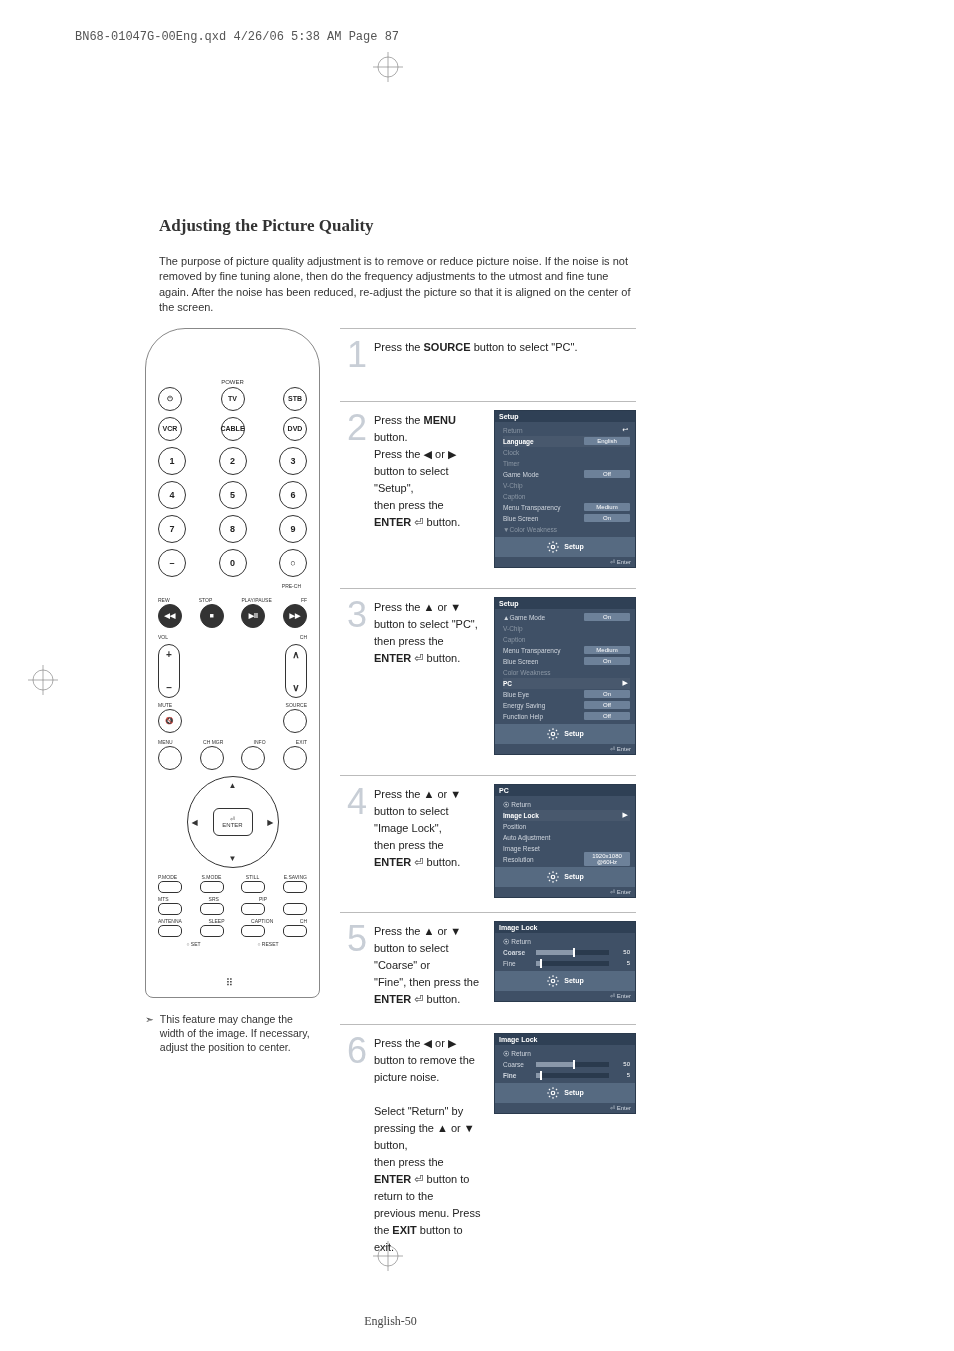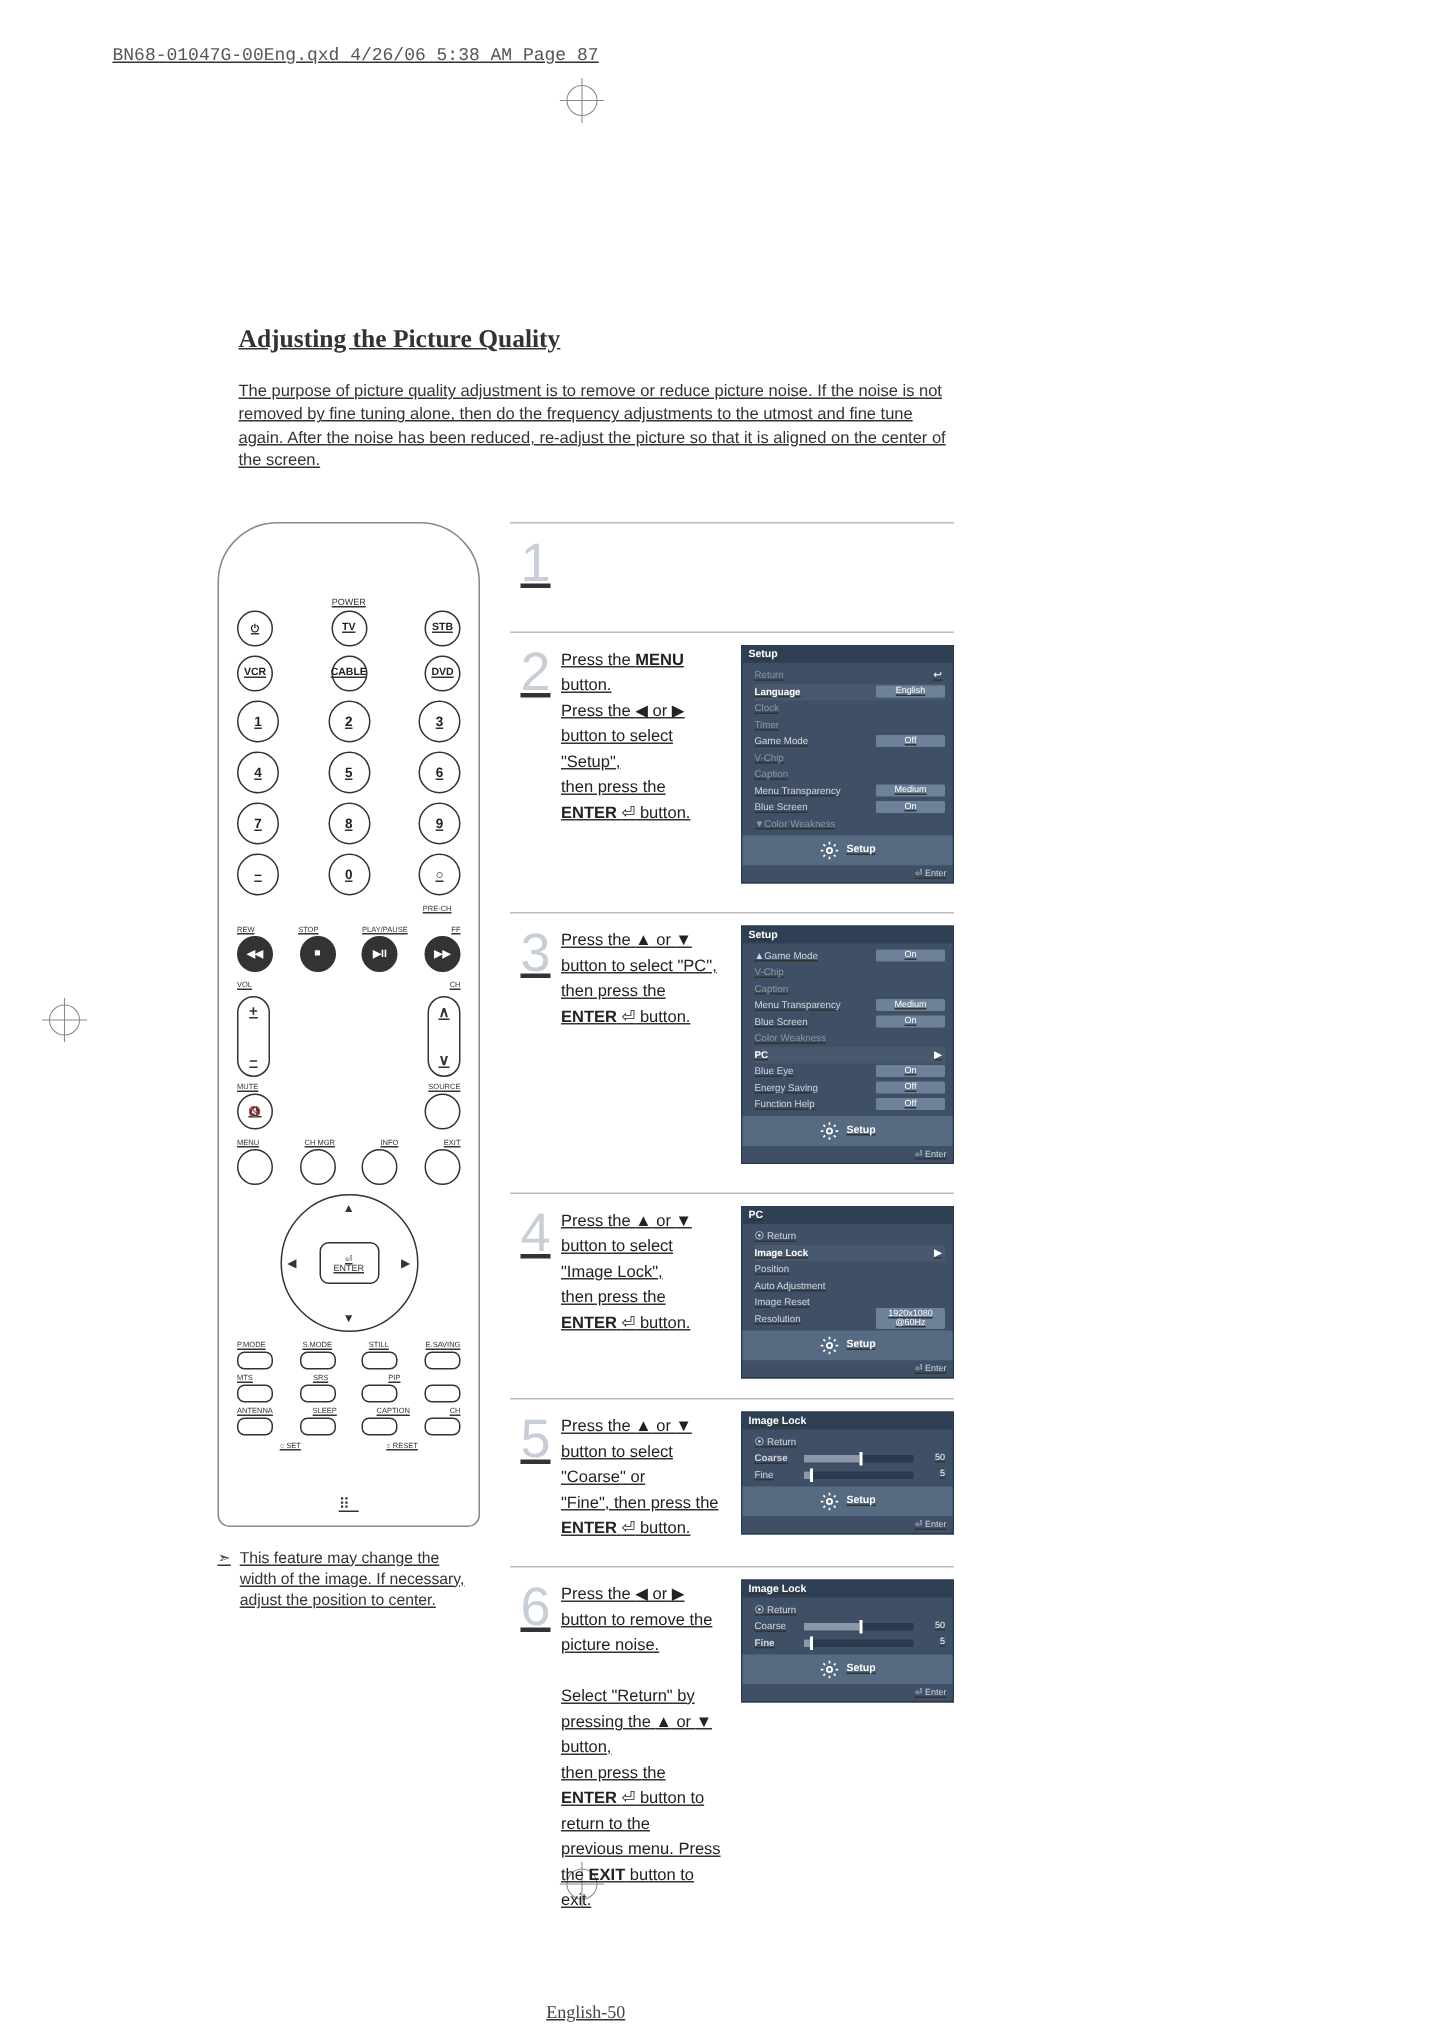--- a/index.html
+++ b/index.html
@@ -10,21 +10,20 @@
     font-size: 11px;
     color: #333;
     width: 954px;
   }
   .page {
     width: 776px;
     height: 1351px;
     position: relative;
     box-sizing: border-box;
     padding: 30px 0 0 0;
-    text-decoration: underline;
   }
   .header-line {
     font-family: "Courier New", monospace;
     font-size: 12px;
     color: #555;
     padding-left: 75px;
   }
   .crop-top {
     position: absolute;
     top: 52px;
@@ -60,21 +59,21 @@
     font-family: "Times New Roman", serif;
     font-weight: bold;
     font-size: 17px;
     color: #333;
     padding-top: 2px;
   }
   .intro {
     font-size: 11px;
     color: #333;
     line-height: 1.4;
-    margin-bottom: 32px;
+    margin-bottom: 12px;
     padding-left: 14px;
   }
   .columns {
     display: flex;
     align-items: flex-start;
   }
   .left-col {
     width: 175px;
     flex: 0 0 175px;
   }
@@ -484,20 +483,21 @@
 
         <div class="note">
           <span class="note-arrow">➣</span>
           <span>This feature may change the width of the image. If necessary, adjust the position to center.</span>
         </div>
       </div>
 
       <div class="right-col" id="steps-container">
           <div class="step first" style="min-height: 56px;">
             <div class="step-num">1</div>
+            <div class="step-text">Press the <b>SOURCE</b> button to select "PC".</div>
           </div>
           <div class="step" style="min-height: 170px;">
             <div class="step-num">2</div>
             <div class="step-text">Press the <b>MENU</b> button.<br>Press the <span class="glyph">◀</span> or <span class="glyph">▶</span> button to select "Setup",<br>then press  the <b>ENTER</b> <span class="glyph">⏎</span> button.</div>
             <div class="osd">
               <div class="osd-header">Setup</div>
               <div class="osd-body">
                 <div class="osd-row dim">
                   <span class="osd-left">Return</span>
                   <span class="osd-arrow">↩</span>

